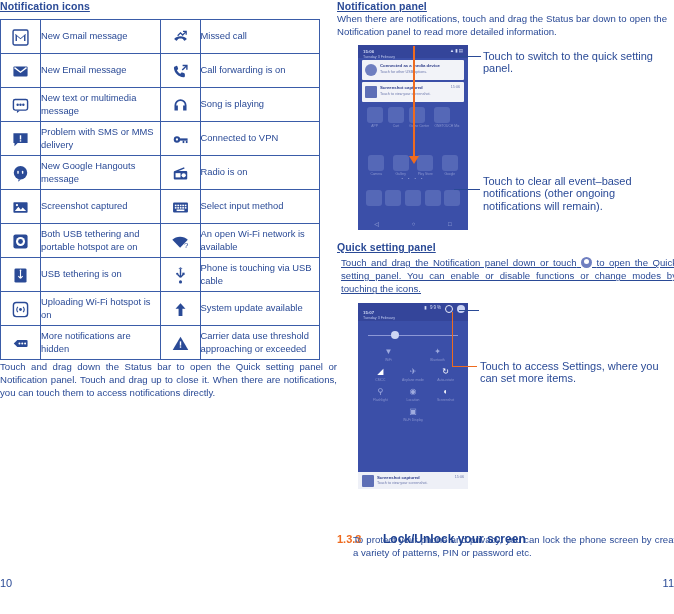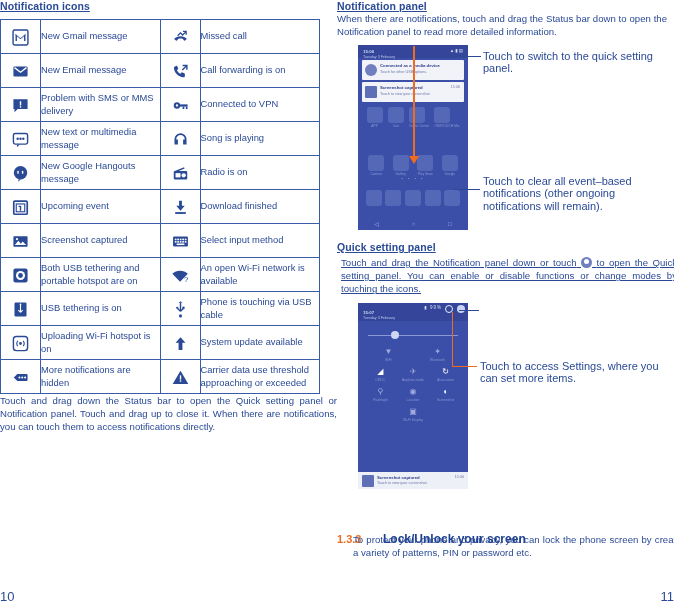--- a/index.html
+++ b/index.html
@@ -46,21 +46,21 @@
   
   p.body{
     font-size:9.6px;line-height:13.2px;color:#2a4a96;
     margin:0;text-align:justify;
   }
   .mt8{margin-top:8px;}
   .mt6{margin-top:6px;}
 
   
   .pagenum{
-    position:absolute;bottom:10px;font-size:13px;color:#2a4a96;
+    position:absolute;bottom:25px;font-size:11px;color:#2a4a96;
   }
   .pagenum.left{left:0;}
   .pagenum.right{right:0;}
 
   
   .phone{
     background:#3b4fa8;
     position:relative;
     overflow:hidden;
   }
@@ -214,90 +214,73 @@
                   <path d="M6 2.5c1 0 1.8.6 2.1 1.5l1 3c.2.8 0 1.6-.7 2l-1.3.9c1.2 2.6 3.3 4.7 5.9 5.9l.9-1.3c.4-.6 1.2-.9 2-.7l3 1c.9.3 1.5 1.1 1.5 2.1v2.6c0 1.3-1.1 2.3-2.4 2.2C9.4 21.2 2.8 14.6 2.2 6.4 2.1 5.1 3.1 4 4.4 4z" transform="scale(0.85) translate(1,2)"></path>
                   <path d="M15 3.5h6v6" fill="none" stroke="#2a4a96" stroke-width="2"></path>
                   <path d="M21 3.5l-6.5 6.5" fill="none" stroke="#2a4a96" stroke-width="2"></path>
                 </svg></span></td>
             <td class="text-cell">
               <span class="cell-text">Call forwarding is on</span>
             </td>
           </tr>
           <tr>
             <td class="icon-cell"><span class="ic"><svg width="17" height="17" viewBox="0 0 24 24" fill="#2a4a96">
+                  <rect x="2" y="3.5" width="20" height="15" rx="2.5" fill="none" stroke="#2a4a96" stroke-width="2"></rect>
+                  <path d="M7 19.5l0 3 4-3z"></path>
+                  <circle cx="8" cy="11" r="1.7"></circle>
+                  <circle cx="12" cy="11" r="1.7"></circle>
+                  <circle cx="16" cy="11" r="1.7"></circle>
+                </svg></span></td>
+            <td class="text-cell">
+              <span class="cell-text">New text or multimedia message</span>
+            </td>
+            <td class="icon-cell"><span class="ic"><svg width="17" height="17" viewBox="0 0 24 24" fill="#2a4a96">
+                  <path d="M12 3a8.5 8.5 0 00-8.5 8.5V19h4.8v-7H6V11.5A6 6 0 0118 11.5V12h-2.3v7h4.8v-7.5A8.5 8.5 0 0012 3z"></path>
+                </svg></span></td>
+            <td class="text-cell">
+              <span class="cell-text">Song is playing</span>
+            </td>
+          </tr>
+          <tr>
+            <td class="icon-cell"><span class="ic"><svg width="17" height="17" viewBox="0 0 24 24" fill="#2a4a96">
                   <path d="M2 3h20v14H8l-4.5 4.5V17H2z"></path>
                   <rect x="11" y="6" width="2" height="6" fill="#fff"></rect>
                   <rect x="11" y="13" width="2" height="2" fill="#fff"></rect>
                 </svg></span></td>
             <td class="text-cell">
               <span class="cell-text">Problem with SMS or MMS delivery</span>
             </td>
             <td class="icon-cell"><span class="ic"><svg width="17" height="17" viewBox="0 0 24 24" fill="#2a4a96">
                   <circle cx="7" cy="12" r="4.5"></circle>
                   <circle cx="7" cy="12" r="1.6" fill="#fff"></circle>
                   <rect x="10" y="10.4" width="12" height="3.2"></rect>
                   <rect x="15" y="13.6" width="2.4" height="3.4"></rect>
                   <rect x="19.5" y="13.6" width="2.4" height="3.4"></rect>
                 </svg></span></td>
             <td class="text-cell">
               <span class="cell-text">Connected to VPN</span>
             </td>
           </tr>
           <tr>
             <td class="icon-cell"><span class="ic"><svg width="17" height="17" viewBox="0 0 24 24" fill="#2a4a96">
-                  <rect x="2" y="3.5" width="20" height="15" rx="2.5" fill="none" stroke="#2a4a96" stroke-width="2"></rect>
-                  <path d="M7 19.5l0 3 4-3z"></path>
-                  <circle cx="8" cy="11" r="1.7"></circle>
-                  <circle cx="12" cy="11" r="1.7"></circle>
-                  <circle cx="16" cy="11" r="1.7"></circle>
-                </svg></span></td>
-            <td class="text-cell">
-              <span class="cell-text">New text or multimedia message</span>
-            </td>
-            <td class="icon-cell"><span class="ic"><svg width="17" height="17" viewBox="0 0 24 24" fill="#2a4a96">
-                  <path d="M12 3a8.5 8.5 0 00-8.5 8.5V19h4.8v-7H6V11.5A6 6 0 0118 11.5V12h-2.3v7h4.8v-7.5A8.5 8.5 0 0012 3z"></path>
-                </svg></span></td>
-            <td class="text-cell">
-              <span class="cell-text">Song is playing</span>
-            </td>
-          </tr>
-          <tr>
-            <td class="icon-cell"><span class="ic"><svg width="17" height="17" viewBox="0 0 24 24" fill="#2a4a96">
                   <circle cx="12" cy="11" r="9.5"></circle>
                   <path d="M9 20.5l0 3 3.5-3.5z"></path>
                   <rect x="7.5" y="8" width="2" height="4.5" rx="1" fill="#fff"></rect>
                   <rect x="14" y="8" width="2" height="4.5" rx="1" fill="#fff"></rect>
                 </svg></span></td>
             <td class="text-cell">
               <span class="cell-text">New Google Hangouts message</span>
             </td>
             <td class="icon-cell"><span class="ic"><svg width="17" height="17" viewBox="0 0 24 24" fill="#2a4a96">
                   <path d="M4 8.5l13-5.5.8 1.9L9.5 8.5H20a1.5 1.5 0 011.5 1.5v9A1.5 1.5 0 0120 20.5H4A1.5 1.5 0 012.5 19v-9A1.5 1.5 0 014 8.5z"></path>
                   <circle cx="16.5" cy="14.5" r="3" fill="#fff"></circle>
                   <rect x="5" y="11.5" width="7" height="6" fill="#fff"></rect>
                 </svg></span></td>
             <td class="text-cell">
               <span class="cell-text">Radio is on</span>
-            </td>
-          </tr>
-          <tr>
-            <td class="icon-cell"><span class="ic"><svg width="17" height="17" viewBox="0 0 24 24" fill="#2a4a96">
-                  <rect x="2.5" y="3" width="19" height="18.5" rx="1.5" fill="none" stroke="#2a4a96" stroke-width="2.4"></rect>
-                  <rect x="6" y="7" width="12" height="11" fill="none" stroke="#2a4a96" stroke-width="1.6"></rect>
-                  <path d="M11 9.5h2v7h-2zM9.3 9.5h1.8v1.7H9.3z"></path>
-                </svg></span></td>
-            <td class="text-cell">
-              <span class="cell-text">Upcoming event</span>
-            </td>
-            <td class="icon-cell"><span class="ic"><svg width="17" height="17" viewBox="0 0 24 24" fill="#2a4a96">
-                  <path d="M12 16.5l-6-7h4v-7h4v7h4z"></path>
-                  <rect x="4.5" y="18.5" width="15" height="2.6"></rect>
-                </svg></span></td>
-            <td class="text-cell">
-              <span class="cell-text">Download finished</span>
             </td>
           </tr>
           <tr>
             <td class="icon-cell"><span class="ic"><svg width="17" height="17" viewBox="0 0 24 24" fill="#2a4a96">
                   <rect x="2" y="4.5" width="20" height="15" rx="1"></rect>
                   <path d="M4 17l5-6 3.5 4 2.5-3 5 5z" fill="#fff"></path>
                   <circle cx="7" cy="8.5" r="1.6" fill="#fff"></circle>
                 </svg></span></td>
             <td class="text-cell">
               <span class="cell-text">Screenshot captured</span>

